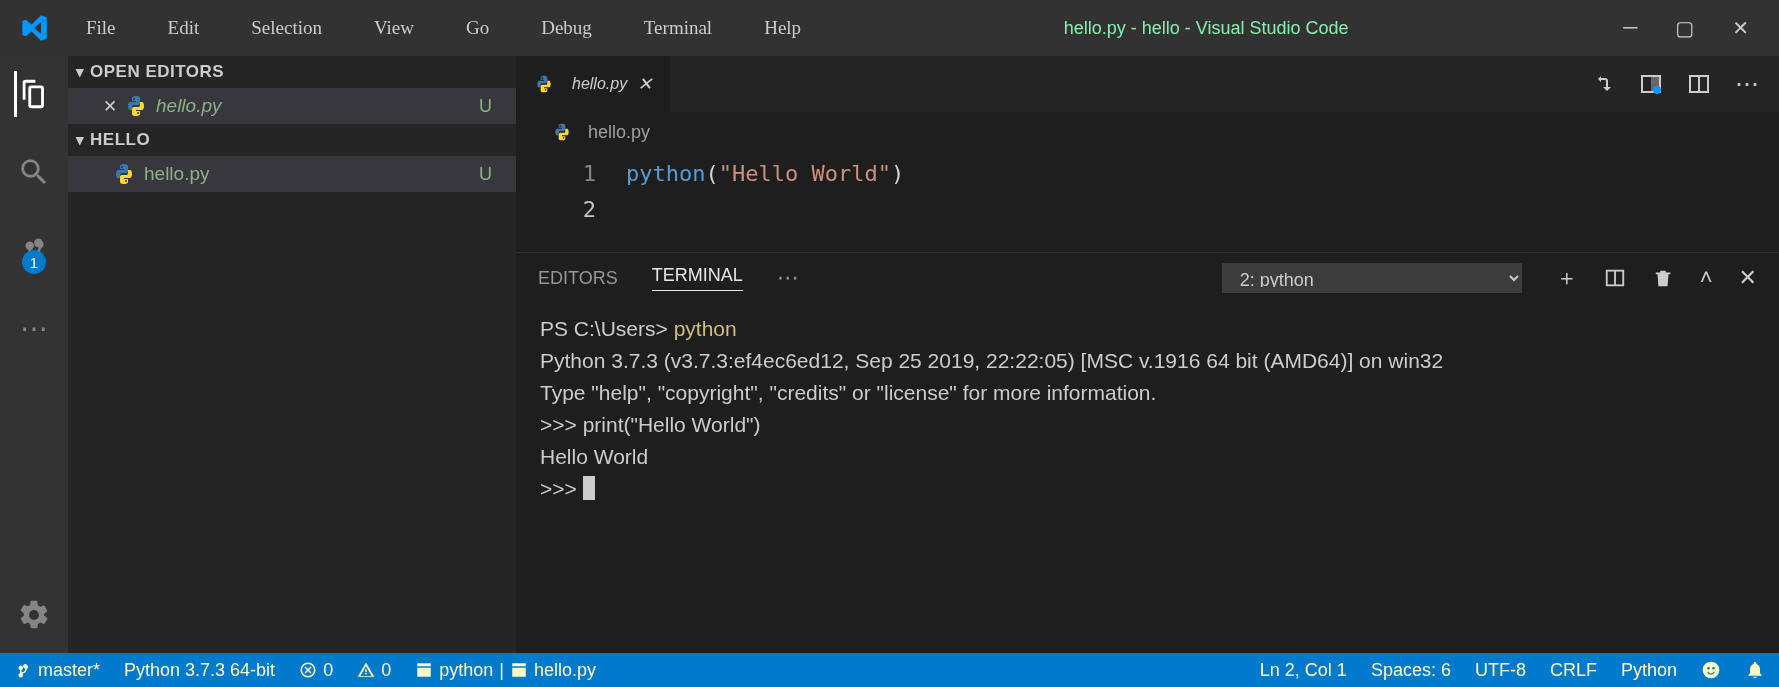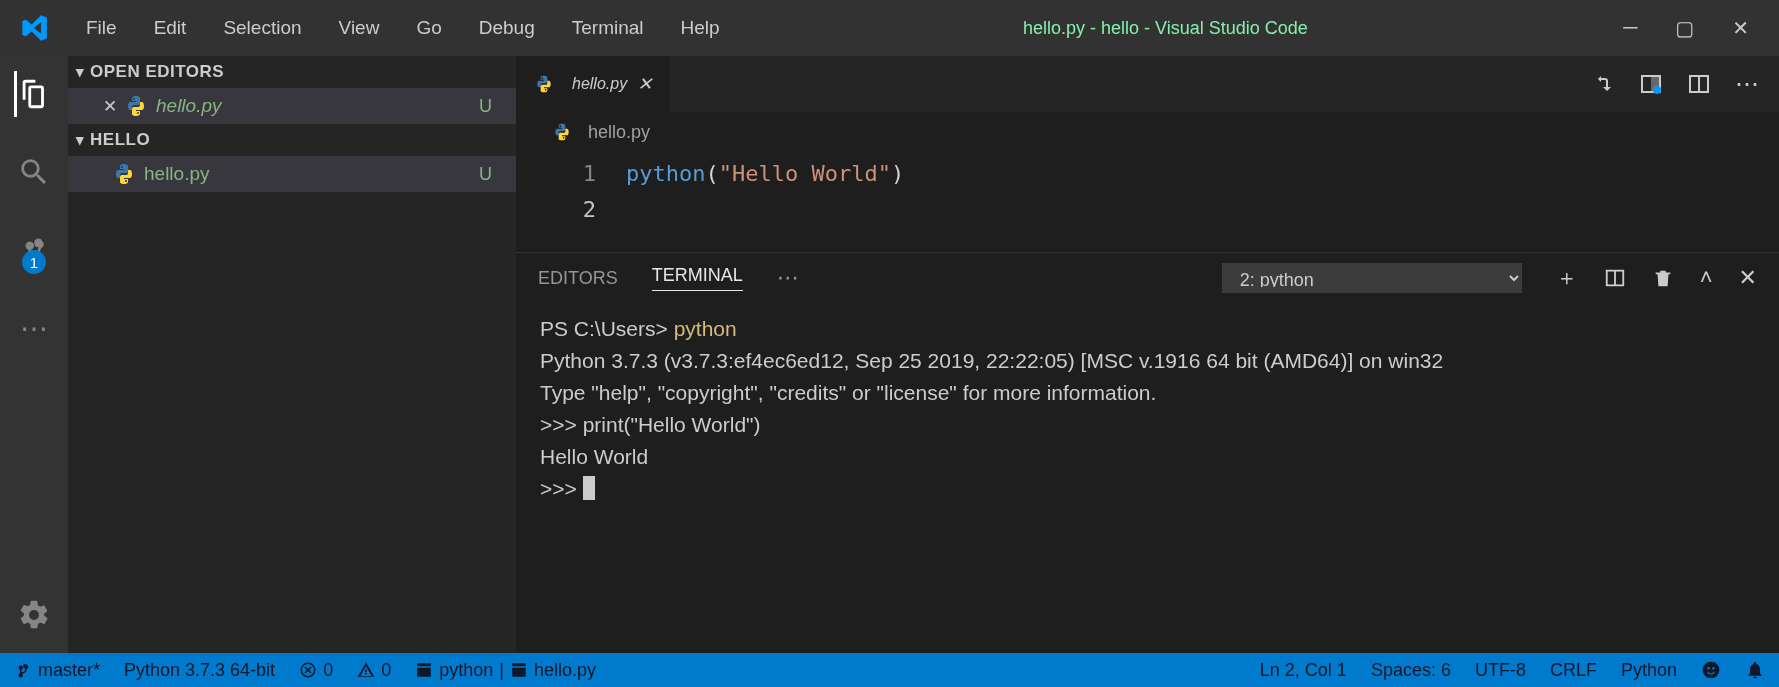--- a/index.html
+++ b/index.html
@@ -2,21 +2,21 @@
 <html><head>
 <meta charset="utf-8">
 <style>
   * { margin:0; padding:0; box-sizing:border-box; }
   html,body { width:1779px; height:687px; font-family:"Segoe UI",Arial,sans-serif; background:#1e1e1e; color:#ccc; overflow:hidden; }
   .root { display:flex; flex-direction:column; height:100%; }
 
   
   .titlebar { height:56px; background:#323233; display:flex; align-items:center; color:#ccc; font-size:19px; }
   .titlebar .logo { width:68px; display:flex; justify-content:center; }
-  .menu { display:flex; gap:1px; }
+  .menu { display:flex; gap:16px;font-family:Liberation Serif, serif; }
   .menu span { padding:0 18px; cursor:default; }
   .title-center { flex:1; text-align:center; font-size:18px; color:#86efac; }
   .win-controls { display:flex; gap:38px; padding:0 30px; }
   .win-controls span { font-size:20px; }
 
   
   .body { flex:1; display:flex; min-height:0; }
 
   
   .activitybar { width:68px; background:#333333; display:flex; flex-direction:column; align-items:center; padding-top:18px; gap:38px; position:relative; }
@@ -64,21 +64,21 @@
   .panel-tabs .ptab.active { color:#e7e7e7; border-bottom:1px solid #e7e7e7; padding-bottom:4px; }
   .panel-tabs .spacer { flex:1; }
   .term-select { background:#3c3c3c; color:#ccc; border:none; padding:6px 14px; font-size:18px; width:300px; height:30px; }
   .panel-actions { display:flex; gap:26px; align-items:center; color:#ccc; font-size:22px; }
 
   .terminal { flex:1; padding:10px 24px; font-family:Liberation Sans, sans-serif; font-size:21px; line-height:32px; color:#ccc; }
   .terminal .yellow { color:#d7ba7d; }
   .cursor { display:inline-block; width:12px; height:24px; background:#ccc; vertical-align:text-bottom; }
 
   
-  .statusbar { height:34px; background:#007acc; color:#0f172a; display:flex; font-size:18px; padding:0 14px; gap:24px; }
+  .statusbar { height:34px; background:#007acc; color:#fef9c3; display:flex; font-size:18px; padding:0 14px; gap:24px; }
   .statusbar .spacer { flex:1; }
   .sb-item { display:flex; align-items:center; gap:6px; }
 
   svg { display:block; }
 </style>
 </head>
 <body>
 
 <div class="root">
 

